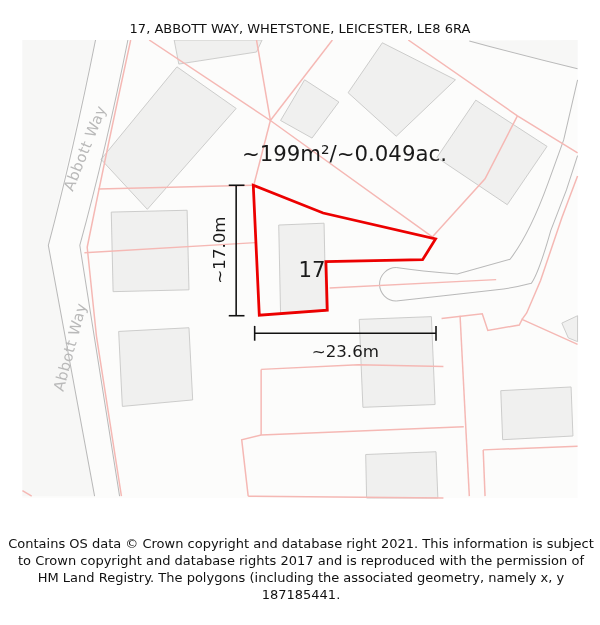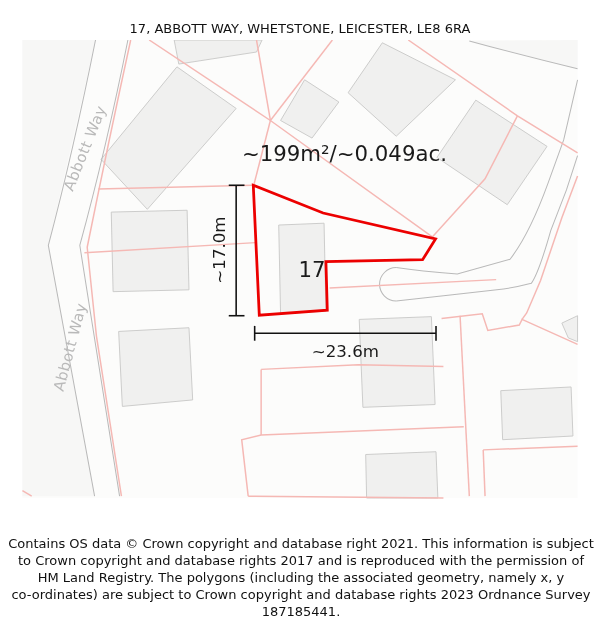--- a/index.html
+++ b/index.html
@@ -97,17 +97,16 @@
       <text x="349" y="383" text-anchor="middle" font-size="18" class="maplabel">~23.6m</text>
       <text x="68" y="162" text-anchor="middle" font-size="16" letter-spacing="0.5" transform="rotate(-68 68 157)" fill="#b9b9b9">Abbott Way</text>
       <text x="52" y="377" text-anchor="middle" font-size="16" letter-spacing="0.5" transform="rotate(-75 52 372)" fill="#b9b9b9">Abbott Way</text>
     </svg>
   </div>
 
   <div id="footer">
     <div>Contains OS data © Crown copyright and database right 2021. This information is subject</div>
     <div>to Crown copyright and database rights 2017 and is reproduced with the permission of</div>
     <div>HM Land Registry. The polygons (including the associated geometry, namely x, y</div>
-    <div>co-ordinates) are subject to Crown copyright and database rights 2023 Ordnance Survey</div>
     <div>187185441.</div>
   </div>
 
 </div>
 
 </body></html>

